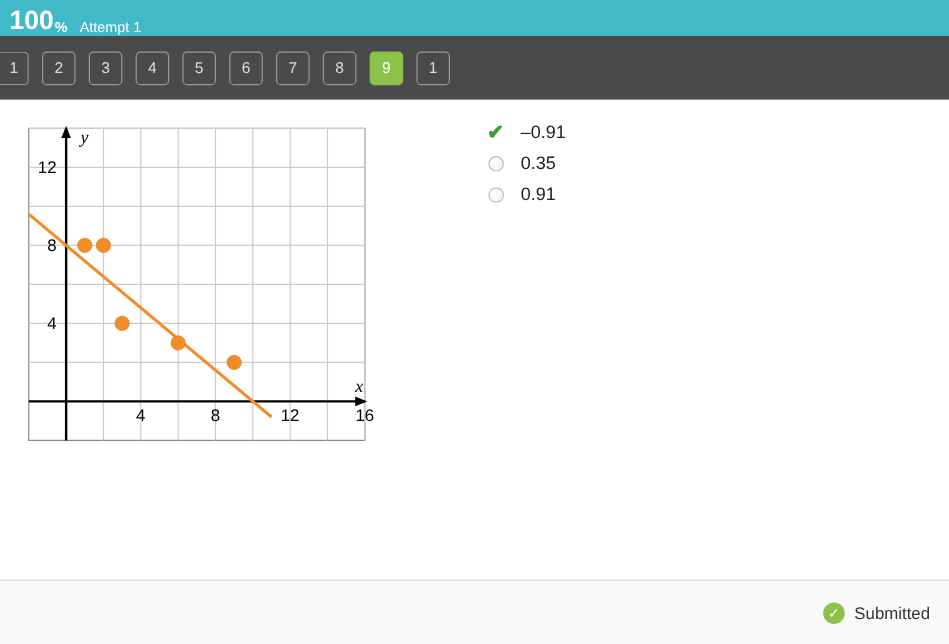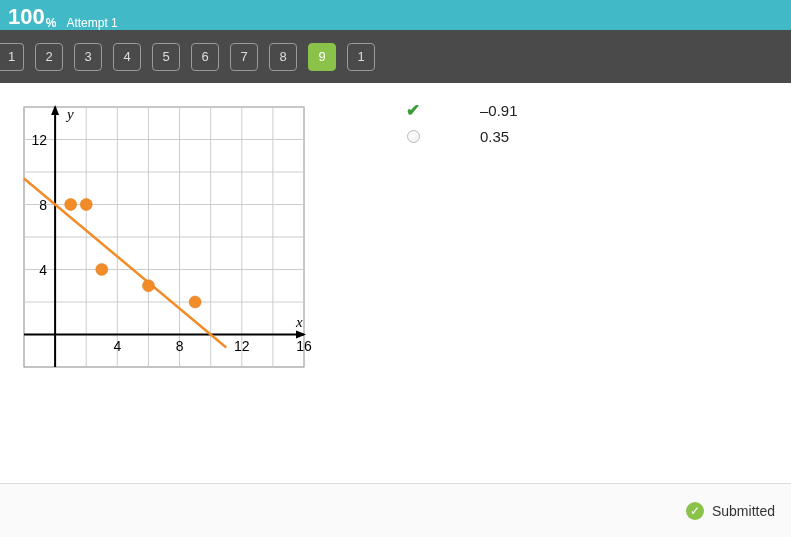--- a/index.html
+++ b/index.html
@@ -22,21 +22,21 @@
 
   .question-col { flex: 1; padding-top: 0px; max-width: 380px; }
   .q-text { font-size: 15px; color: #222; line-height: 1.35; margin-bottom: 18px; }
   .q-text b { font-weight: bold; }
 
   .options { display: flex; flex-direction: column; }
   .opt { display: flex; align-items: center; height: 26px; }
   .opt-ind { width: 18px; height: 18px; margin-right: 12px; display: flex; align-items: center; justify-content: center; position: relative; }
   .radio { width: 13px; height: 13px; border: 1px solid #bbb; border-radius: 50%; background: radial-gradient(circle at 35% 35%, #fff, #eee); }
   .check { color: #3a9b3a; font-size: 17px; font-weight: bold; }
-  .opt-label { font-size: 15px; color: #222; margin-left: 46px; }
+  .opt-label { font-size: 15px; color: #222; }
 
   .footer { position: absolute; bottom: 0; left: 0; right: 0; height: 54px; border-top: 1px solid #ddd; background: #fafafa; display: flex; align-items: center; justify-content: flex-end; padding-right: 16px; gap: 8px; font-size: 14px; color: #333; }
   .sub-chk { width: 18px; height: 18px; border-radius: 50%; background: #8bc34a; display: flex; align-items: center; justify-content: center; color: #fff; font-size: 12px; }
 </style>
 </head>
 <body>
 
 <div class="top-bar">
   <span class="score">100</span>
     <span class="pct">%</span>
@@ -107,20 +107,26 @@
             <span class="check">✔</span>
           </span>
           <span class="opt-label">–0.91</span>
         </div>
         <div class="opt">
           <span class="opt-ind">
             <span class="radio"></span>
           </span>
           <span class="opt-label">0.35</span>
         </div>
+        <div class="opt">
+          <span class="opt-ind">
+            <span class="radio"></span>
+          </span>
+          <span class="opt-label">0.91</span>
+        </div>
       </div>
   </div>
 
 </div>
 
 <div class="footer">
   <span class="sub-chk">✓</span>
   <span>Submitted</span>
 </div>
 

